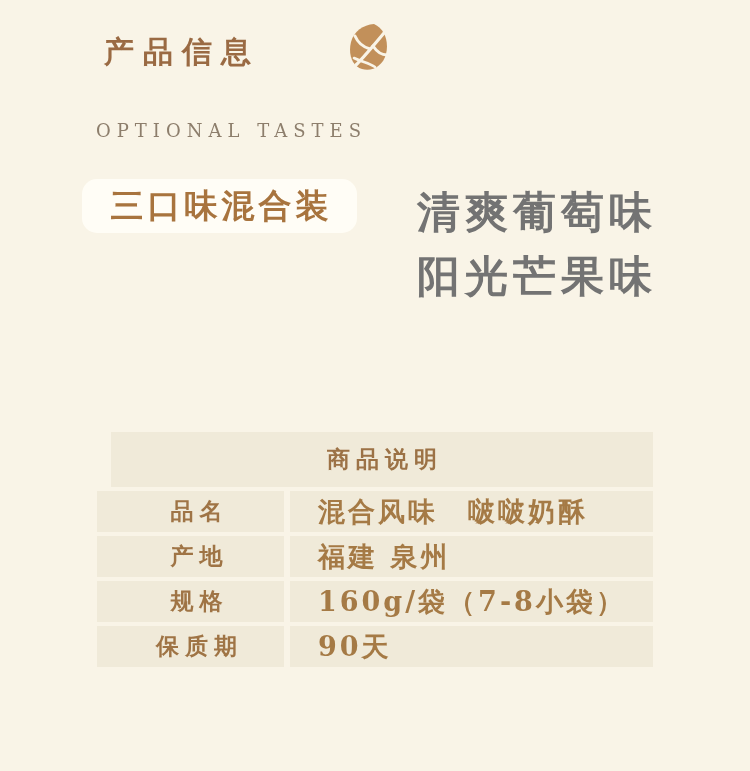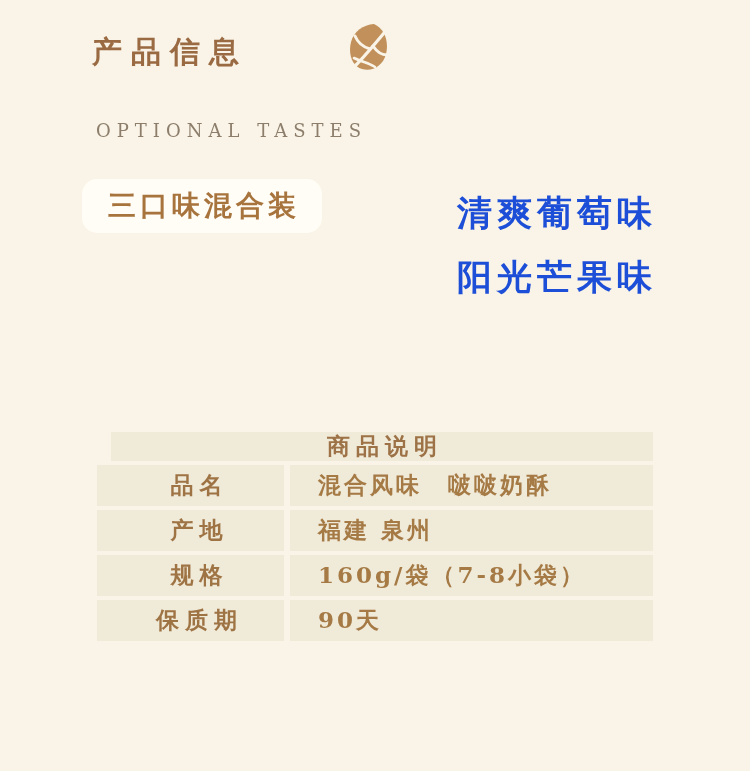--- a/index.html
+++ b/index.html
@@ -7,21 +7,21 @@
     position: relative;
     width: 750px;
     height: 771px;
     background: #f9f4e7;
     font-family: "DejaVu Serif", "Liberation Serif", serif;
     overflow: hidden;
   }
   
   .header-title {
     position: absolute;
-    left: 92px;
+    left: 104px;
     top: 32px;
     font-size: 30px;
     font-weight: 700;
     letter-spacing: 9px;
     color: #9a6a43;
   }
   .header-subtitle {
     position: absolute;
     left: 96px;
     top: 76px;
@@ -35,53 +35,54 @@
     left: 348px;
     top: 23px;
     width: 40px;
     height: 48px;
   }
   
   .flavor-badge {
     position: absolute;
     left: 82px;
     top: 179px;
-    width: 240px;
+    width: 275px;
     height: 54px;
     background: #fffdf6;
     border-radius: 15px;
     display: flex;
     align-items: center;
     justify-content: center;
-    font-size: 28px;
+    font-size: 33px;
     letter-spacing: 4px;
     text-indent: 4px;
     color: #a8743e;
     font-weight: 600;
   }
   .flavor-list {
     position: absolute;
     right: 93px;
     top: 181px;
     text-align: right;
-    font-size: 35px;
+    font-size: 43px;
     font-weight: 600;
-    color: #1d4ed8;
+    color: #737373;
     letter-spacing: 5px;
     line-height: 64px;
+    font-family: Liberation Serif, serif;
   }
   
   .spec-table {
     position: absolute;
     left: 97px;
     top: 432px;
     width: 556px;
   }
   .spec-title {
-    height: 29px;
+    height: 55px;
     background: #f0ead9;
     display: flex;
     align-items: center;
     justify-content: center;
     font-size: 23px;
     letter-spacing: 6px;
     text-indent: 6px;
     color: #9c7246;
     font-weight: 600;
     margin-bottom: 4px;
@@ -105,21 +106,21 @@
     font-weight: 600;
     padding-left: 12px;
   }
   .spec-gap { width: 6px; }
   .spec-value {
     flex: 1;
     background: #f0ead9;
     display: flex;
     align-items: center;
     padding-left: 28px;
-    font-size: 23px;
+    font-size: 27px;
     letter-spacing: 3px;
     color: #a57a45;
     font-weight: 600;
   }
 </style>
 </head>
 <body>
 
 <div class="page">
 

